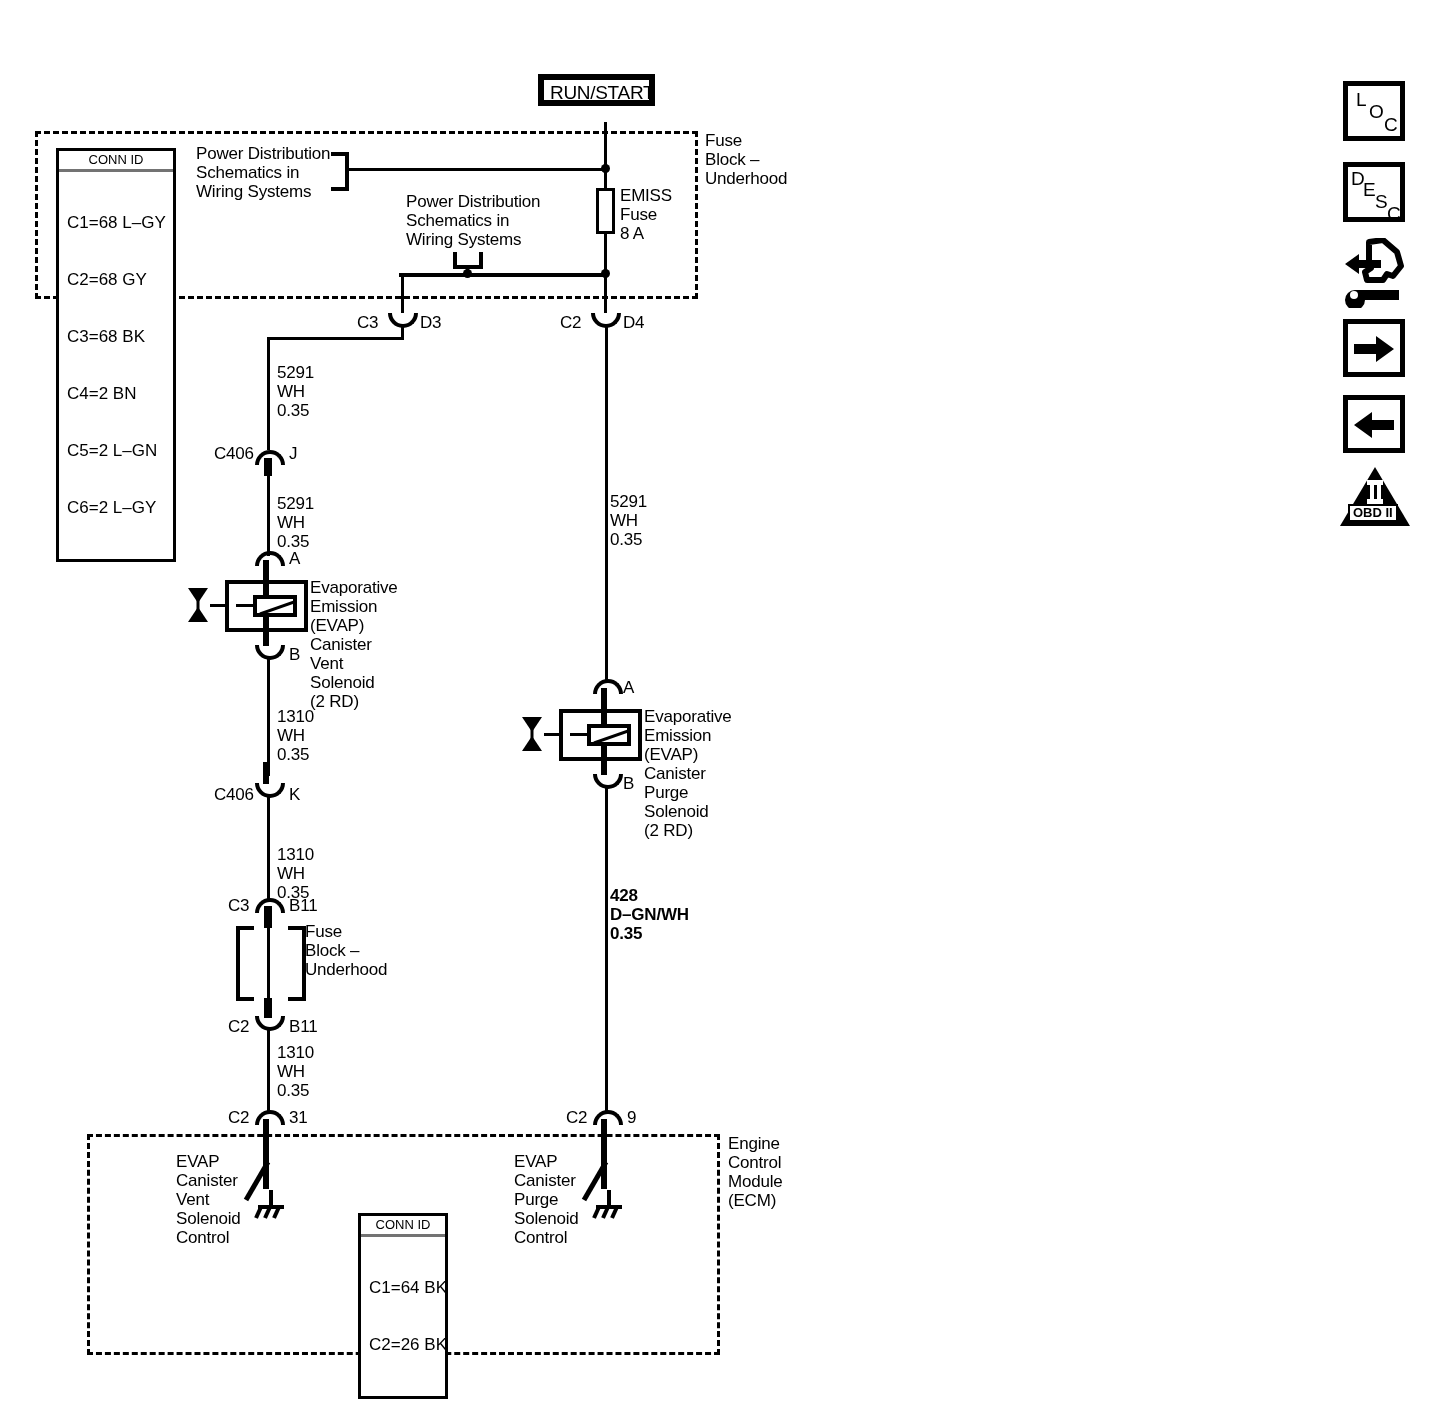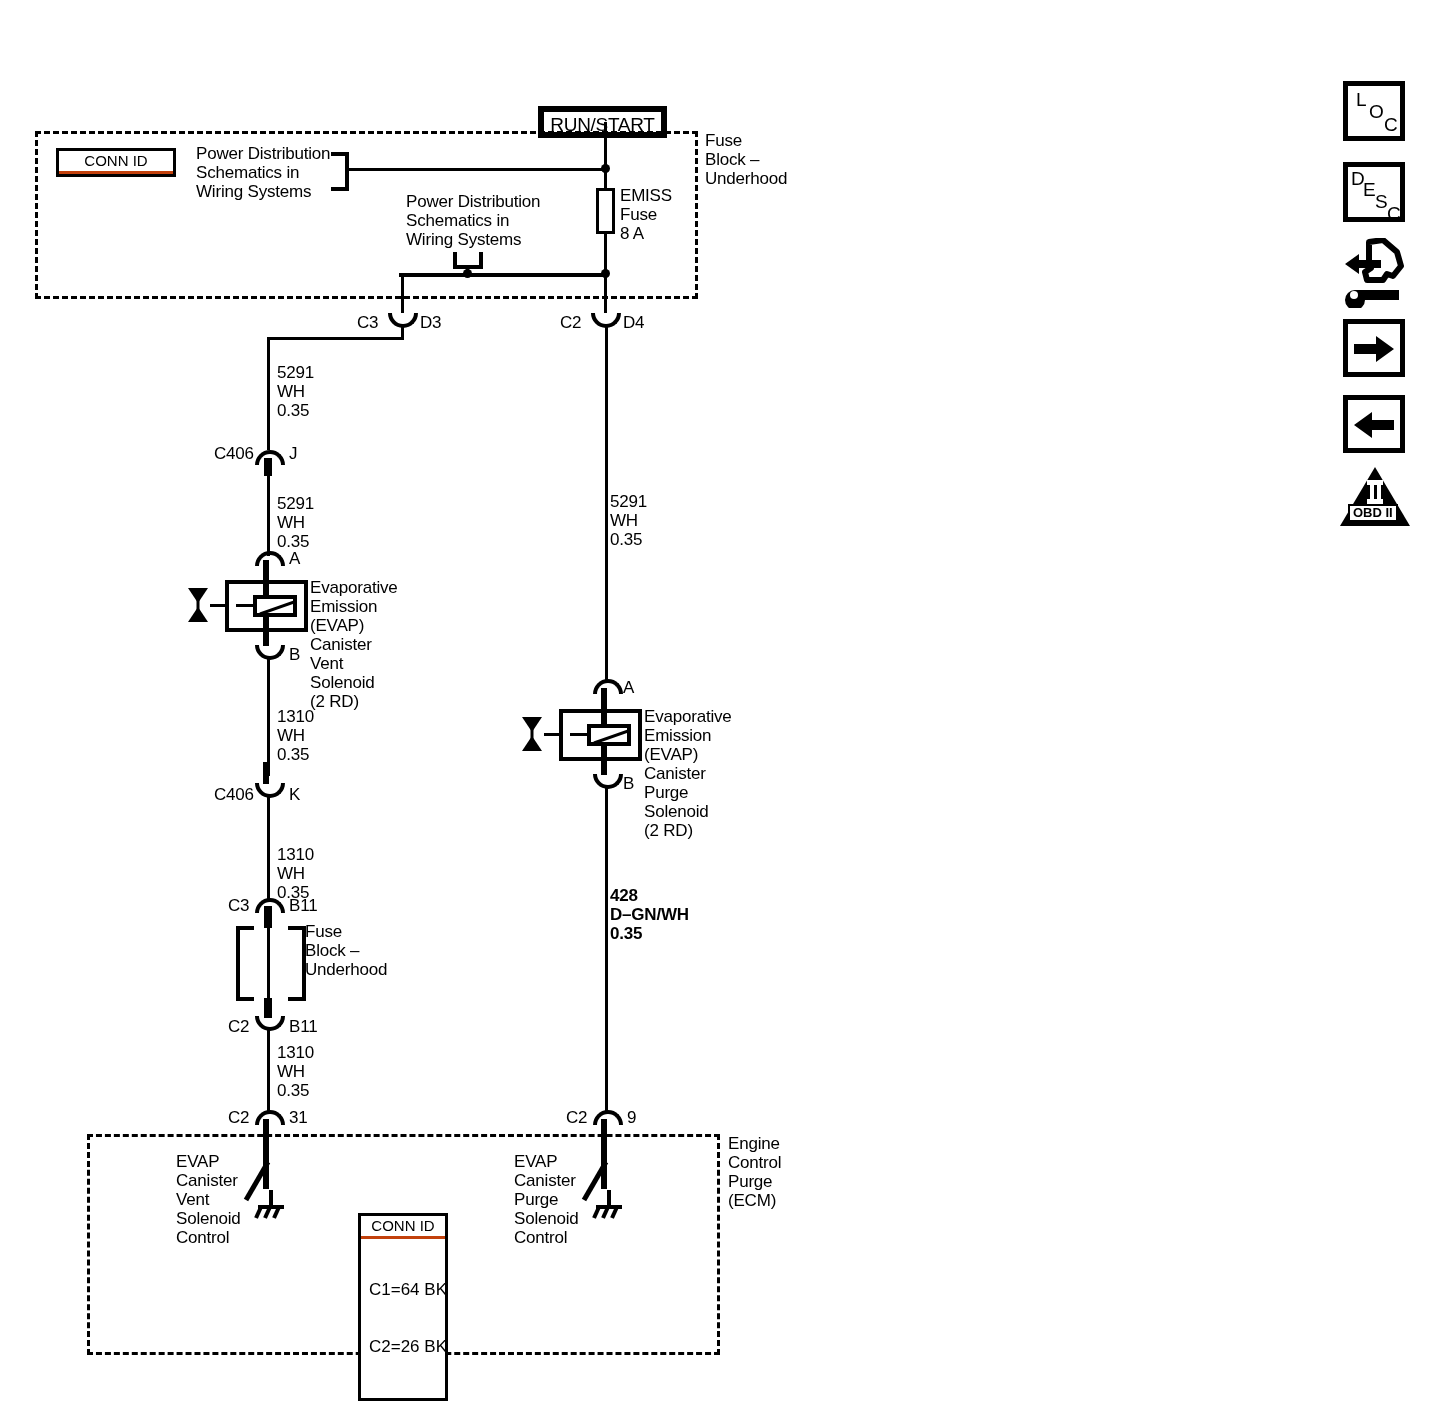--- a/index.html
+++ b/index.html
@@ -63,23 +63,23 @@
 
   
   .connid {
     position: absolute;
     border: 3px solid #000;
     background: #fff;
     box-sizing: border-box;
     padding: 0;
   }
   .connid-title {
-    font-size: 15px;
+    font-size: 13px;
     text-align: center;
-    border-bottom: 3px solid #c2410c;
+    border-bottom: 3px solid #737373;
     padding: 1px 6px 2px 6px;
     font-family: "Liberation Sans", sans-serif;
     white-space: pre;
   }
   .connid-body {
     padding: 3px 8px 4px 8px;
     font-size: 17px;
     line-height: 19px;
     font-family: "Liberation Sans", sans-serif;
     white-space: pre;
@@ -192,31 +192,39 @@
     font-family: "Liberation Sans", sans-serif;
     white-space: pre;
     line-height: 14px;
   }
 </style>
 </head>
 <body>
 
 <div id="page">
 
-  <div class="runstart" style="left:538px; top:106px; width:129px; height:32px;">RUN/START</div>
+  <div class="runstart" style="left:538px; top:74px; width:117px; height:32px;">RUN/START</div>
 
   <div class="wire-v" style="left:604px; top:122px; width:3px; height:47px;"></div>
 
   <div class="dashbox" style="left:35px; top:131px; width:657px; height:162px;"></div>
   <div class="txt" style="left:705px; top:131px;">Fuse
 Block –
 Underhood</div>
 
   <div class="connid" style="left:56px; top:148px; width:120px;">
     <div class="connid-title">CONN ID</div>
+    <div class="connid-body">
+      <div>C1=68 L–GY</div>
+      <div>C2=68 GY</div>
+      <div>C3=68 BK</div>
+      <div>C4=2 BN</div>
+      <div>C5=2 L–GN</div>
+      <div>C6=2 L–GY</div>
+    </div>
   </div>
 
   <div class="txt" style="left:196px; top:144px;">Power Distribution
 Schematics in
 Wiring Systems</div>
 
   <div class="refbrk" style="left:331px; top:152px; width:18px; height:39px; border-left:none;"></div>
 
   <div class="wire-h" style="left:346px; top:168px; width:262px; height:3px;"></div>
   <div class="node" style="left:601px; top:164px;"></div>
@@ -413,21 +421,21 @@
   </svg>
   <div class="txt" style="left:514px; top:1152px;">EVAP
 Canister
 Purge
 Solenoid
 Control</div>
 
   <div class="dashbox" style="left:87px; top:1134px; width:627px; height:215px;"></div>
   <div class="txt" style="left:728px; top:1134px;">Engine
 Control
-Purge
+Module
 (ECM)</div>
 
   <div class="connid" style="left:358px; top:1213px; width:90px;">
     <div class="connid-title">CONN ID</div>
     <div class="connid-body">
       <div>C1=64 BK</div>
       <div>C2=26 BK</div>
     </div>
   </div>
 

